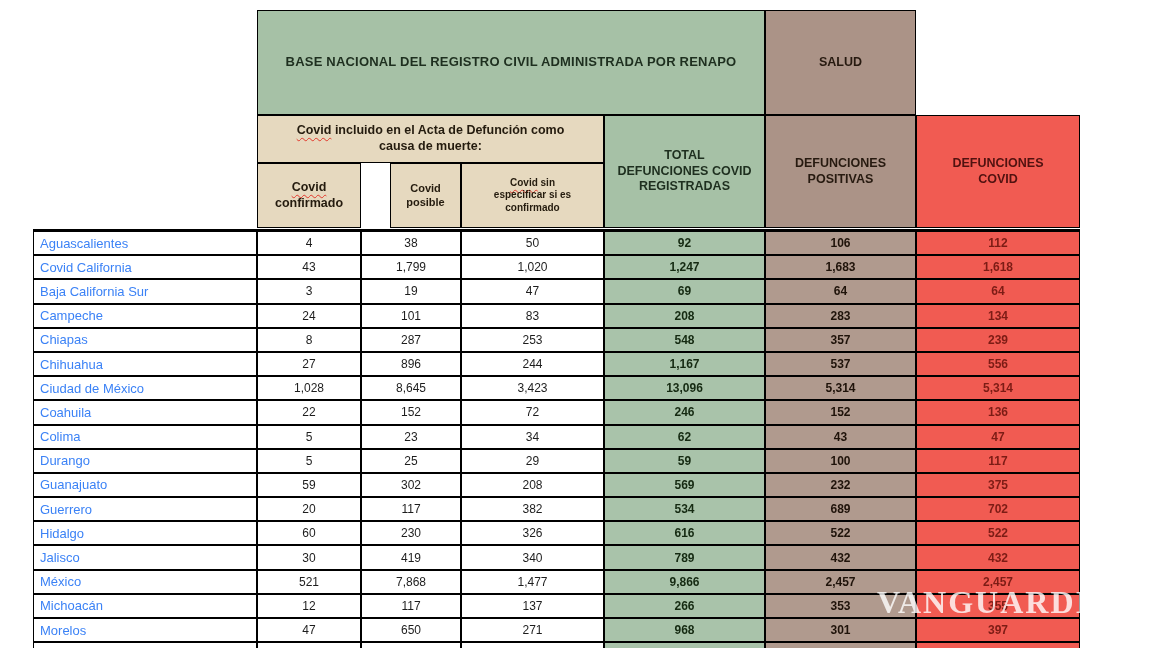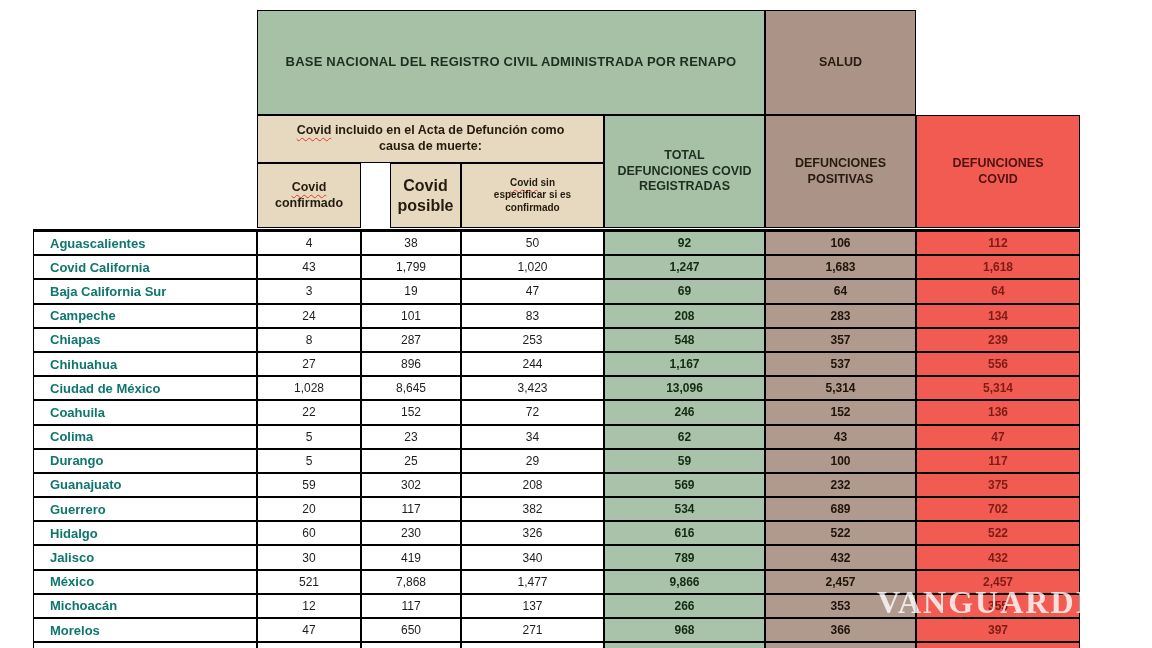--- a/index.html
+++ b/index.html
@@ -24,33 +24,33 @@
     text-align:center;overflow:hidden;}
   .hcell{font-weight:bold;white-space:pre-line;line-height:1.25;}
   .h-main{grid-column:1/5;grid-row:1;background:var(--green);color:#1e2f1f;font-size:13px;letter-spacing:.2px;}
   .h-salud{grid-column:5;grid-row:1;background:var(--brown);color:#271a10;font-size:12.5px;}
   .h-gob{grid-column:6;grid-row:1;background:var(--red);color:#511210;font-size:12.5px;}
   .h-incl{grid-column:1/4;grid-row:2;background:var(--tan);color:#241b0e;font-size:12.5px;}
   .h-total{grid-column:4;grid-row:2/4;background:var(--green);color:#1e2f1f;font-size:12.5px;}
   .h-defpos{grid-column:5;grid-row:2/4;background:var(--brown);color:#271a10;font-size:12.5px;}
   .h-defcov{grid-column:6;grid-row:2/4;background:var(--red);color:#511210;font-size:12.5px;}
   .h-c1{grid-column:1;grid-row:3;background:var(--tan);color:#241b0e;font-size:12.5px;}
-  .h-c2{grid-column:2;grid-row:3;background:var(--tan);color:#241b0e;font-size:16px;margin-left:29px;}
+  .h-c2{grid-column:2;grid-row:3;background:var(--tan);color:#241b0e;font-size:11px;margin-left:29px;}
   .h-c3{grid-column:3;grid-row:3;background:var(--tan);color:#241b0e;font-size:10px;}
   .wrap{display:inline-block;white-space:pre-line;}
   .sq{text-decoration-line:underline;text-decoration-style:wavy;text-decoration-color:#e2382b;
       text-decoration-thickness:1px;text-underline-offset:3px;}
 
   
   .body-grid{position:absolute;left:33px;top:229px;width:1047px;height:419px;overflow:hidden;
     display:grid;grid-template-columns:224px 104px 100px 143px 161px 151px 164px;
     grid-auto-rows:24.2px;border-top:2px solid var(--border);}
   .row{display:contents;}
-  .cell.state{justify-content:flex-start;padding-left:16px;background:#fff;
-    font-weight:bold;font-size:13px;color:#0f766e;}
+  .cell.state{justify-content:flex-start;padding-left:6px;background:#fff;
+    font-weight:normal;font-size:13px;color:#3b82f6;}
   .cell.num{font-size:12px;}
   .cell.white{background:#fff;color:#1d1d1d;}
   .cell.green{background:var(--green-data);color:#152a12;font-weight:bold;}
   .cell.brown{background:var(--brown-data);color:#1f130a;font-weight:bold;}
   .cell.red{background:var(--red);color:#7c1c15;font-weight:bold;}
 
   
   .watermark{position:absolute;left:877px;top:584px;z-index:5;
     font-family:"Liberation Serif","DejaVu Serif",serif;font-weight:bold;
     font-size:32px;letter-spacing:2px;color:rgba(255,255,255,0.8);
@@ -250,21 +250,21 @@
       <div class="cell num brown">353</div>
       <div class="cell num red">355</div>
     </div>
 
     <div class="row">
       <div class="cell state">Morelos</div>
       <div class="cell num white">47</div>
       <div class="cell num white">650</div>
       <div class="cell num white">271</div>
       <div class="cell num green">968</div>
-      <div class="cell num brown">366</div>
+      <div class="cell num brown">301</div>
       <div class="cell num red">397</div>
     </div>
 
     <div class="row">
       <div class="cell state"></div>
       <div class="cell num white"></div>
       <div class="cell num white"></div>
       <div class="cell num white"></div>
       <div class="cell num green"></div>
       <div class="cell num brown"></div>

